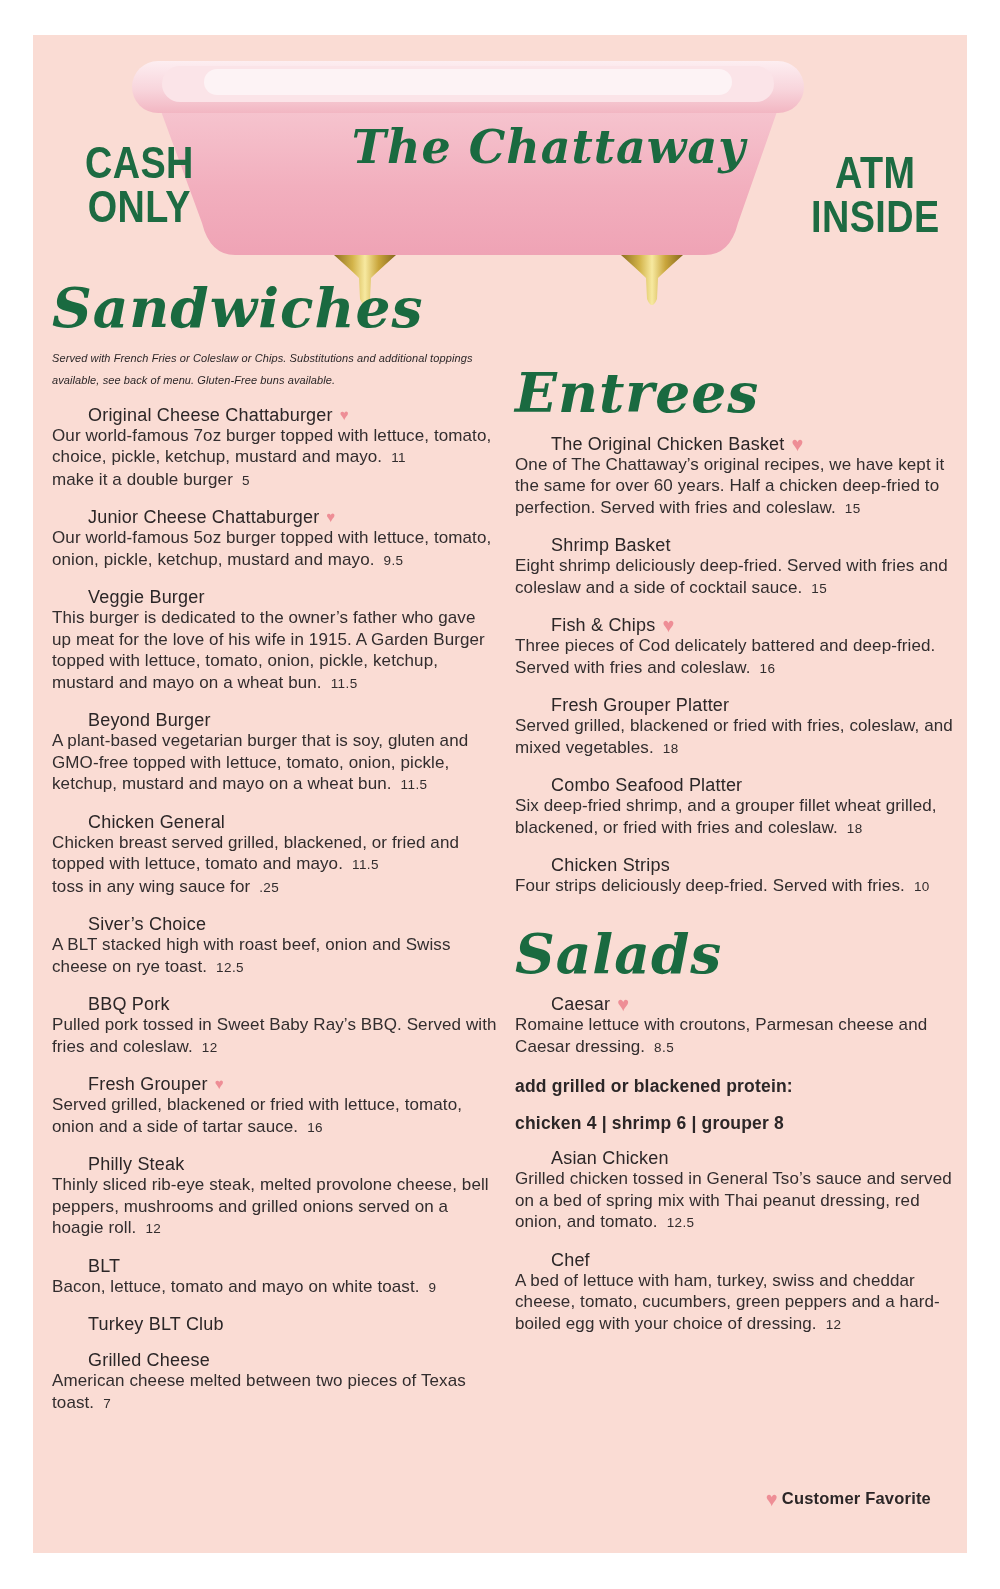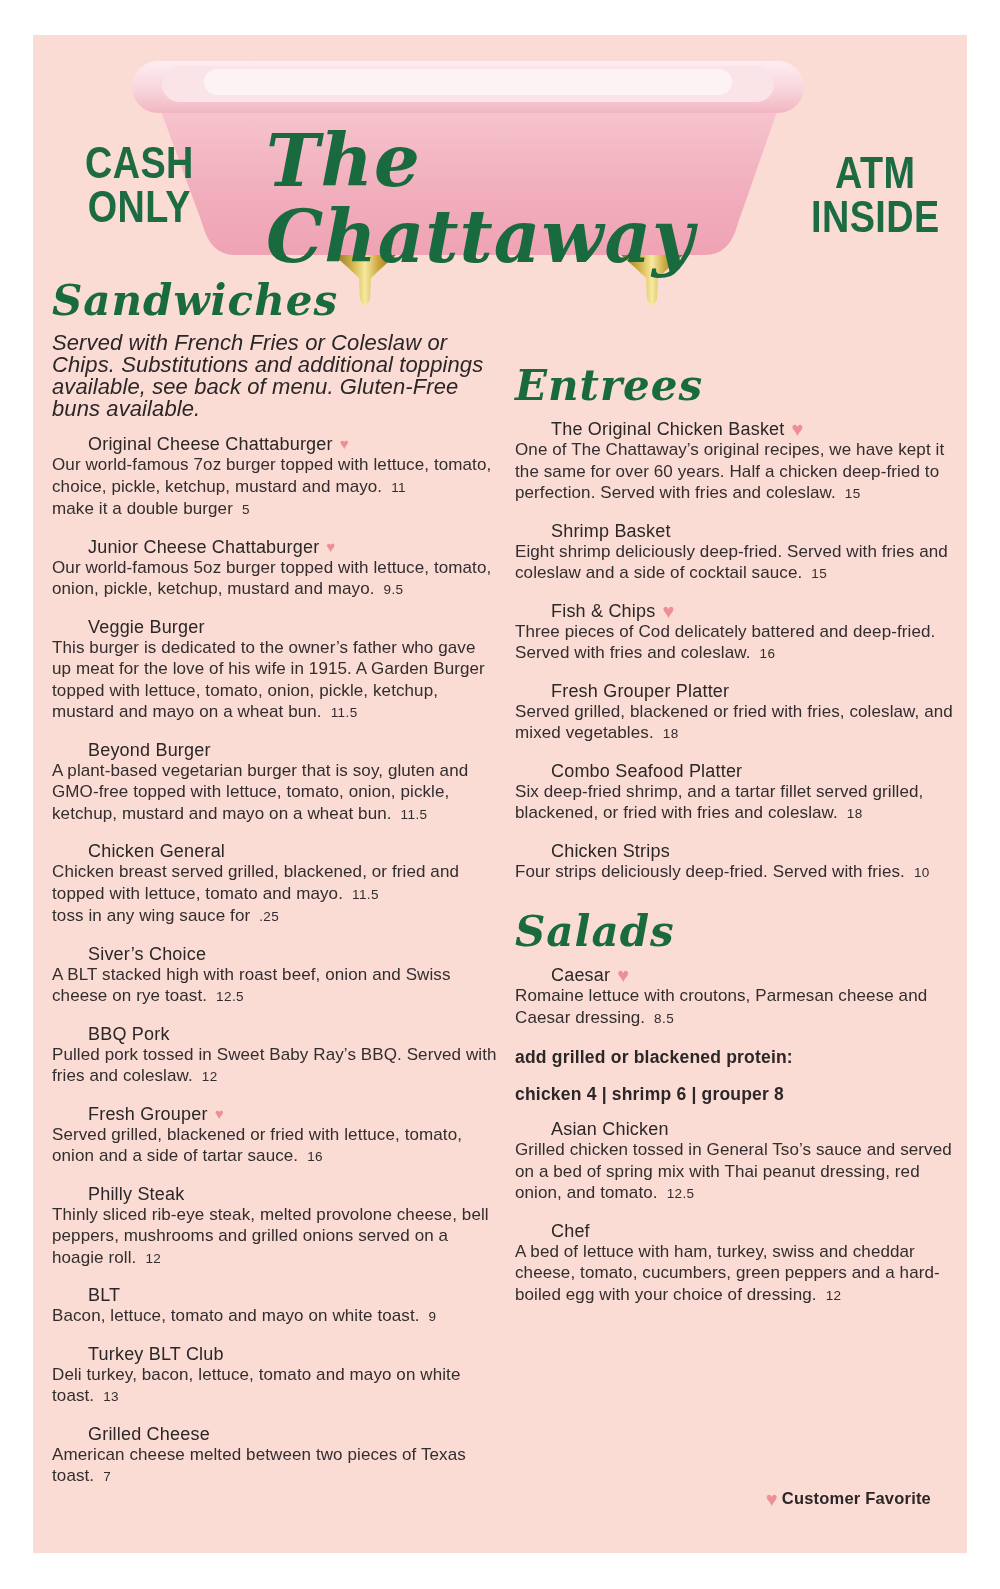--- a/index.html
+++ b/index.html
@@ -16,55 +16,55 @@
     background:#fadcd4;
     overflow:hidden;
   }
   
   .tub {
     position:absolute; left:87px; top:20px;
     width:700px; height:270px;
   }
   .brand {
     position:absolute; left:233px; top:88px; width:480px;
-    text-align:left;
+    text-align:right;
     font-family:"DejaVu Serif", serif;
     font-style:italic; font-weight:bold;
-    font-size:72px; line-height:1.05;
+    font-size:46px; line-height:1.05;
     color:#1a6a40;
     letter-spacing:1px;
   }
   .badge {
     position:absolute;
     color:#1d6b42;
     font-family:"Liberation Sans", sans-serif;
     font-weight:bold;
     font-size:45px; line-height:0.98;
     letter-spacing:0.5px;
     transform:scaleX(0.84); transform-origin:left top;
     text-align:center;
     white-space:nowrap;
   }
   .badge-cash { left:52px; top:106px; }
   .badge-atm  { left:778px; top:116px; }
   
   .script-heading {
     font-family:"DejaVu Serif", serif;
     font-style:italic; font-weight:bold;
-    font-size:42px; line-height:1.1;
+    font-size:55px; line-height:1.1;
     color:#1a6a40;
     letter-spacing:1px;
   }
   
   .col { position:absolute; color:#2f2a2b; }
   .col-left  { left:19px;  top:243px; width:446px; }
   .col-right { left:482px; top:328px; width:456px; }
   .intro {
     font-style:italic;
-    font-size:22px; line-height:22px;
+    font-size:11px; line-height:22px;
     margin:8px 0 14px 0;
     color:#2b2627;
     letter-spacing:0.1px;
   }
   .item { margin-bottom:16px; }
   .item-name {
     font-size:18px; font-weight:normal;
     line-height:20px;
     letter-spacing:0.2px;
     color:#2b2627;
@@ -194,21 +194,20 @@
         <div class="item">
           <div class="item-name">Philly Steak</div>
           <div class="item-desc"><span>Thinly sliced rib-eye steak, melted provolone cheese, bell peppers, mushrooms and grilled onions served on a hoagie roll.</span><span class="price">12</span></div>
         </div>
         <div class="item">
           <div class="item-name">BLT</div>
           <div class="item-desc"><span>Bacon, lettuce, tomato and mayo on white toast.</span><span class="price">9</span></div>
         </div>
         <div class="item">
           <div class="item-name">Turkey BLT Club</div>
-          <div class="item-desc"><span>Deli turkey, bacon, lettuce, tomato and mayo on white toast.</span><span class="price">13</span></div>
         </div>
         <div class="item">
           <div class="item-name">Grilled Cheese</div>
           <div class="item-desc"><span>American cheese melted between two pieces of Texas toast.</span><span class="price">7</span></div>
         </div>
       </div>
   </div>
 
   <div class="col col-right">
     <div class="script-heading section-heading-entrees">Entrees</div>
@@ -224,21 +223,21 @@
         <div class="item">
           <div class="item-name">Fish &amp; Chips<span class="heart heart-big">♥</span></div>
           <div class="item-desc"><span>Three pieces of Cod delicately battered and deep-fried. Served with fries and coleslaw.</span><span class="price">16</span></div>
         </div>
         <div class="item">
           <div class="item-name">Fresh Grouper Platter</div>
           <div class="item-desc"><span>Served grilled, blackened or fried with fries, coleslaw, and mixed vegetables.</span><span class="price">18</span></div>
         </div>
         <div class="item">
           <div class="item-name">Combo Seafood Platter</div>
-          <div class="item-desc"><span>Six deep-fried shrimp, and a tartar fillet served grilled, blackened, or fried with fries and coleslaw.</span><span class="price">18</span></div>
+          <div class="item-desc"><span>Six deep-fried shrimp, and a grouper fillet wheat grilled, blackened, or fried with fries and coleslaw.</span><span class="price">18</span></div>
         </div>
         <div class="item">
           <div class="item-name">Chicken Strips</div>
           <div class="item-desc"><span>Four strips deliciously deep-fried. Served with fries.</span><span class="price">10</span></div>
         </div>
       </div>
 
     <div class="script-heading section-heading-salads">Salads</div>
     <div>
         <div class="item">

